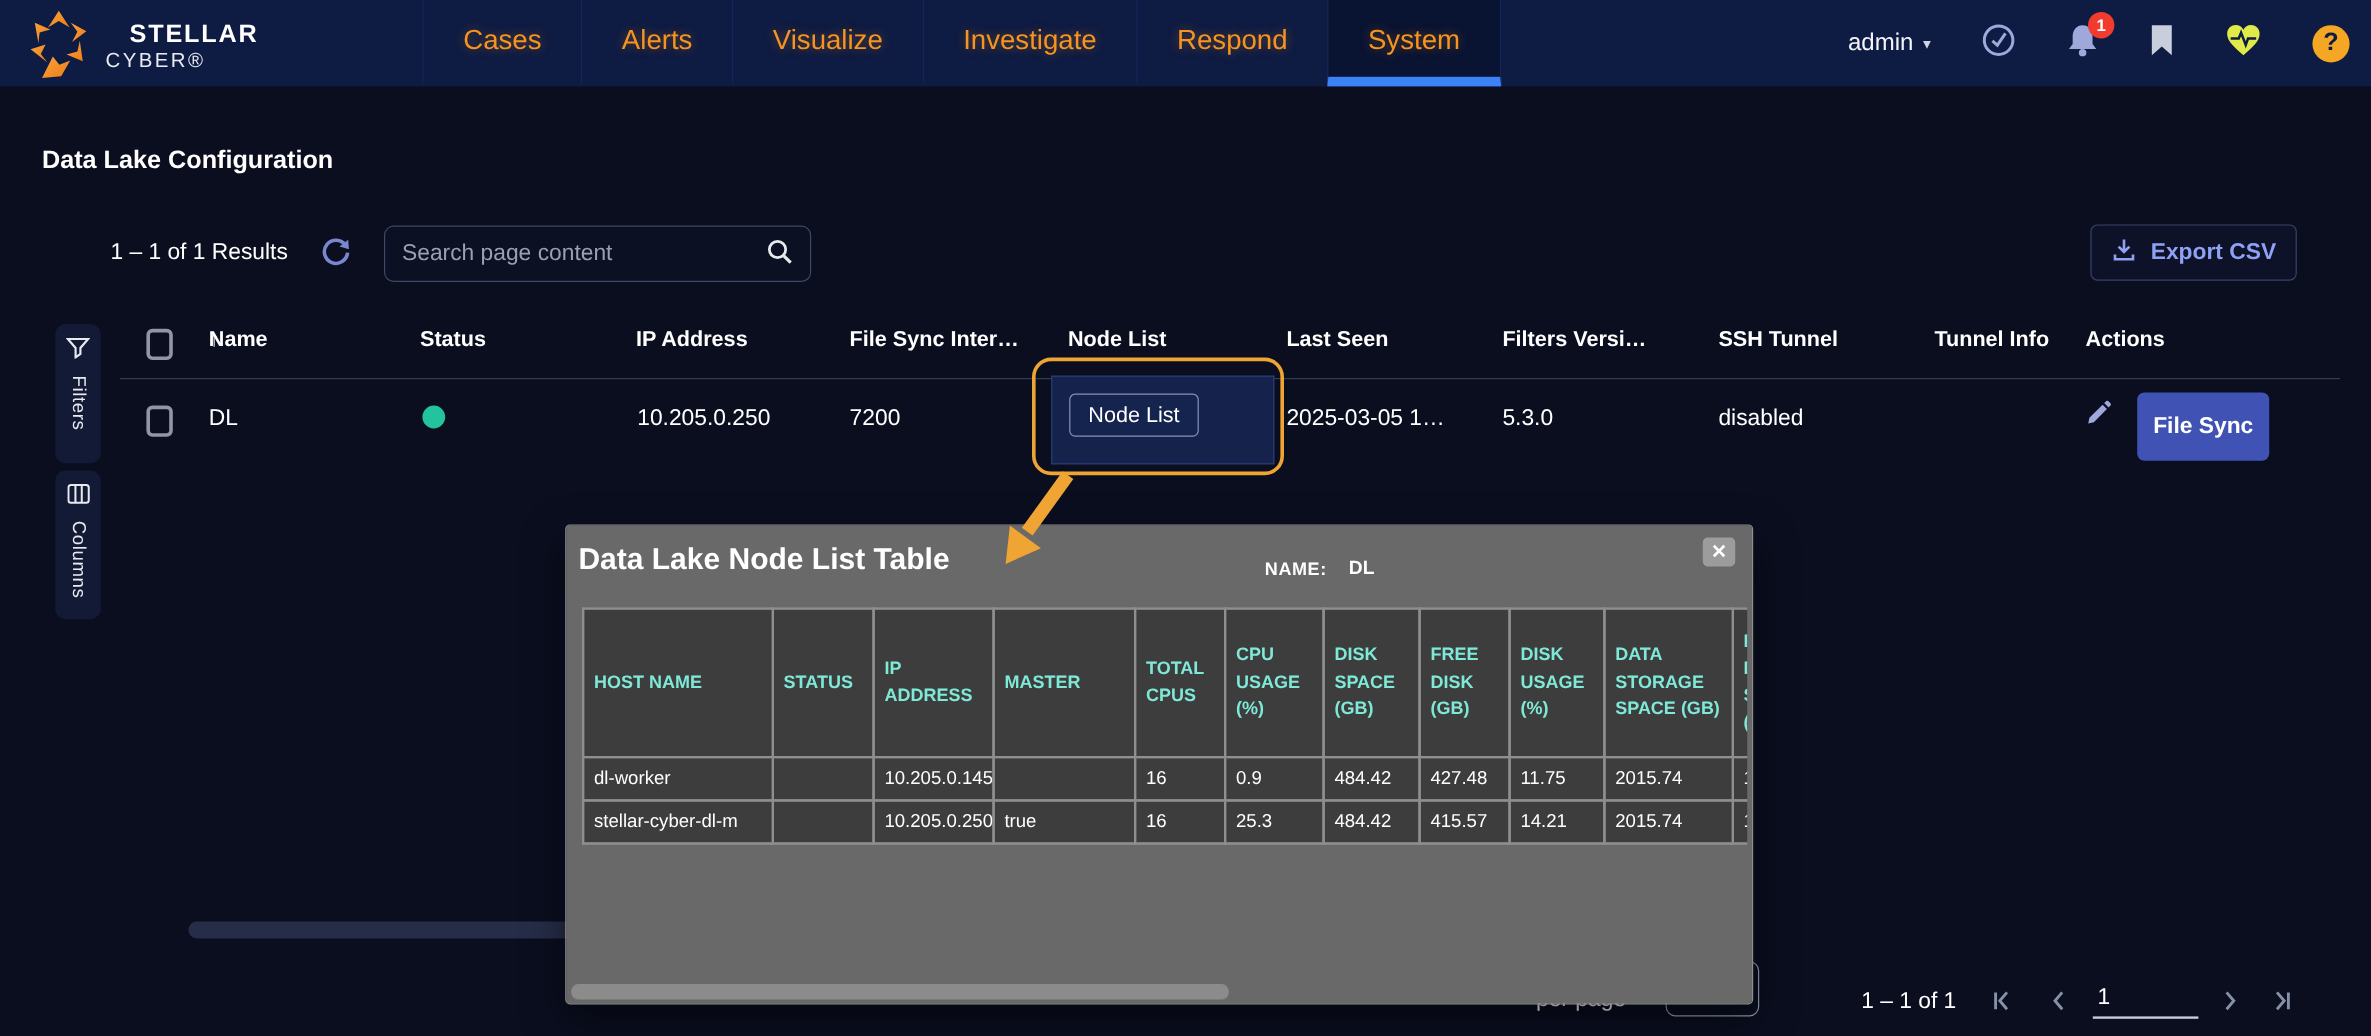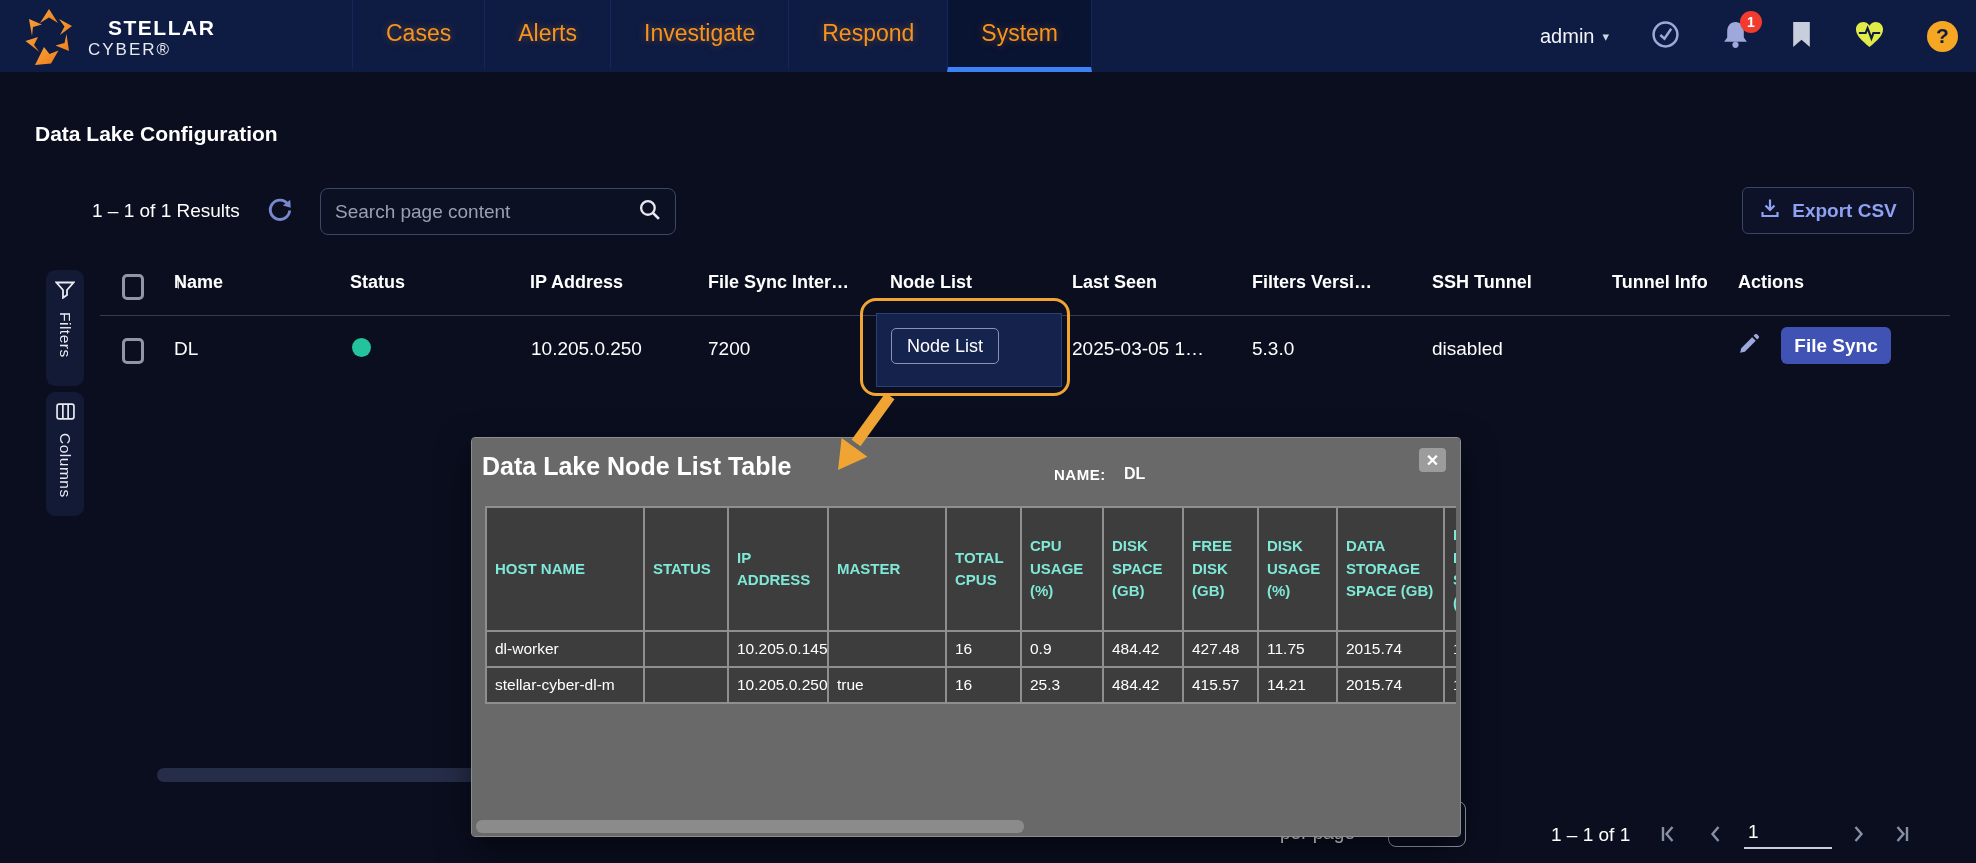--- a/index.html
+++ b/index.html
@@ -13,21 +13,21 @@
   
   .nav { position:absolute; left:0; top:0; width:1976px; height:72px; background:#0e1b42; z-index:30; }
   .brand { position:absolute; left:22px; top:7px; display:flex; align-items:center; gap:12px; cursor:pointer; }
   .brand-t1 { font-size:21px; font-weight:bold; letter-spacing:1.5px; color:#fff;margin-left:20px; }
   .brand-t2 { font-size:17px; letter-spacing:2px; color:#e8eaf0; }
   .menu { position:absolute; left:352px; top:0; height:66px; display:flex; }
   .mi { height:72px; line-height:67px; padding:0 33px; font-size:23px; color:#f6941f;
         border-left:1px solid #17265a; border-bottom:5px solid transparent; cursor:pointer;
         text-shadow:0 0 9px rgba(246,148,31,.40); white-space:nowrap; }
   .mi:last-child { border-right:1px solid #17265a; }
-  .mi.active { border-bottom:5px solid #3b82f6; background:rgba(5,10,30,.45); }
+  .mi.active { border-bottom:8px solid #3b82f6; background:rgba(5,10,30,.45); }
   .nav-right { position:absolute; right:18px; top:0; height:72px; display:flex; align-items:center; gap:42px; }
   .user { display:flex; align-items:center; gap:8px; font-size:20px; color:#f2f4f8; cursor:pointer;justify-content:space-between; }
   .caret { font-size:13px; color:#cfd4e2; }
   .nicon { position:relative; display:flex; align-items:center; cursor:pointer; }
   .badge { position:absolute; top:-9px; right:-13px; min-width:22px; height:22px; border-radius:11px;
            background:#f23b2f; color:#fff; font-size:14px; font-weight:bold; display:flex;
            align-items:center; justify-content:center; padding:0 4px; }
   .help-circle { width:31px; height:31px; border-radius:50%; background:#f5a623; color:#0e1b42;
                  font-size:21px; font-weight:bold; display:flex; align-items:center; justify-content:center; }
   
@@ -55,21 +55,21 @@
   .thead span, .trow .cell { position:absolute; white-space:nowrap; }
   .hline { position:absolute; left:100px; top:315px; width:1850px; height:1px; background:#343b55; z-index:1; }
   .trow { position:absolute; left:0; top:316px; width:1976px; height:78px; z-index:1; font-size:19px; }
   .cbx { position:absolute; width:22px; height:26px; border:3px solid #9096a8; border-radius:5px; cursor:pointer; }
   .dot { width:19px; height:19px; border-radius:50%; background:#23c39e; }
   .node-cell { position:absolute; left:876px; top:-3px; width:186px; height:74px; background:#14224c;
                border:1px solid #2a4077; }
   .node-btn { position:absolute; left:891px; top:12px; width:108px; height:36px; border:1px solid #8892b8;
               border-radius:5px; background:rgba(22,40,86,.35); color:#fff; font-size:18px;
               display:flex; align-items:center; justify-content:center; cursor:pointer; }
-  .filesync-btn { position:absolute; left:1781px; top:11px; width:110px; height:37px; background:#4053b4;
+  .filesync-btn { position:absolute; left:1781px; top:11px; width:110px; height:57px; background:#4053b4;
                   border-radius:6px; color:#fff; font-size:19px; font-weight:bold; display:flex;
                   align-items:center; justify-content:center; cursor:pointer; }
   .pencil { position:absolute; left:1736px; top:16px; cursor:pointer; }
   
   .anno-box { position:absolute; left:860px; top:298px; width:210px; height:98px; border:3px solid #f0a433;
               border-radius:16px; z-index:5; pointer-events:none; }
   .anno-arrow { position:absolute; left:820px; top:386px; z-index:20; pointer-events:none; }
   
   .page-hscroll { position:absolute; left:157px; top:768px; width:700px; height:14px; border-radius:7px;
                   background:#262d48; z-index:1; cursor:pointer; }
@@ -126,20 +126,21 @@
     </span>
     <div>
       <div class="brand-t1">STELLAR</div>
       <div class="brand-t2">CYBER®</div>
     </div>
   </div>
 
   <nav class="menu">
     <div class="mi">Cases</div>
     <div class="mi">Alerts</div>
+    <div class="mi">Visualize</div>
     <div class="mi">Investigate</div>
     <div class="mi">Respond</div>
     <div class="mi active">System</div>
   </nav>
 
   <div class="nav-right">
     <div class="user">
       <span>admin</span>
       <span class="caret">▾</span>
     </div>

